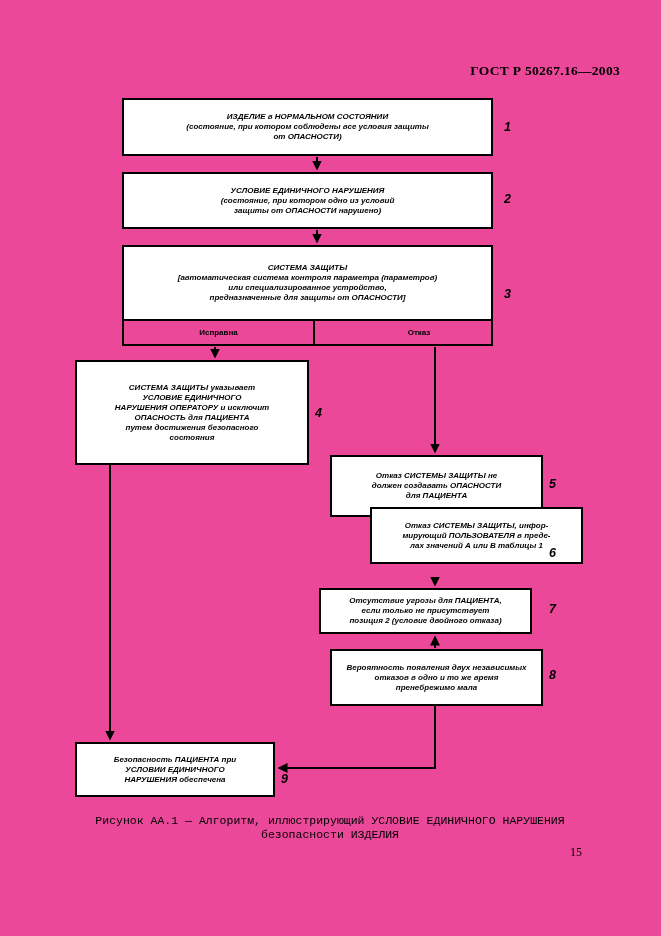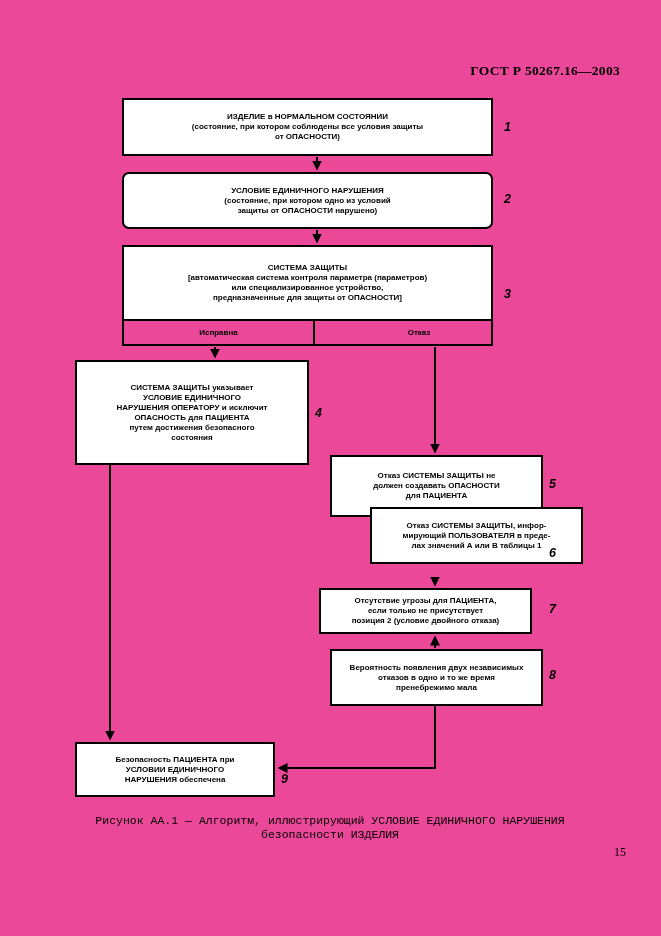--- a/index.html
+++ b/index.html
@@ -19,36 +19,36 @@
   }
   .caption{
     position:absolute; top:814px; left:55px; width:550px;
     font-family:Liberation Mono, monospace;
     font-size:11.5px; text-align:center; line-height:14px;
   }
   .page-number{
     position:absolute; top:845px; left:570px;
     font-family:"Liberation Serif", serif;
     font-size:12px;
-    margin-left:44px;
   }
   
   .fbox{
     position:absolute;
     border:2px solid #000;
     background:#fff;
     display:flex; align-items:center; justify-content:center;
     text-align:center;
     font-weight:bold; font-size:8px; line-height:10px;
     white-space:pre-line;
     box-sizing:border-box;
     padding:2px 6px;
+    font-style:italic;
   }
   .b1{left:122px; top:98px;  width:371px; height:58px;}
-  .b2{left:122px; top:172px; width:371px; height:57px;border-radius:7px;}
+  .b2{left:122px; top:172px; width:371px; height:57px;}
   .b3{left:122px; top:245px; width:371px; height:76px;}
   .b4{left:75px;  top:360px; width:234px; height:105px;}
   .b5{left:330px; top:455px; width:213px; height:62px;}
   .b6{left:330px; top:507px; width:213px; height:57px;margin-left:40px;}
   .b7{left:319px; top:588px; width:213px; height:46px;}
   .b8{left:330px; top:649px; width:213px; height:57px;}
   .b9{left:75px;  top:742px; width:200px; height:55px;}
   
   .status-row{
     position:absolute; left:122px; top:319px; width:371px; height:27px;

